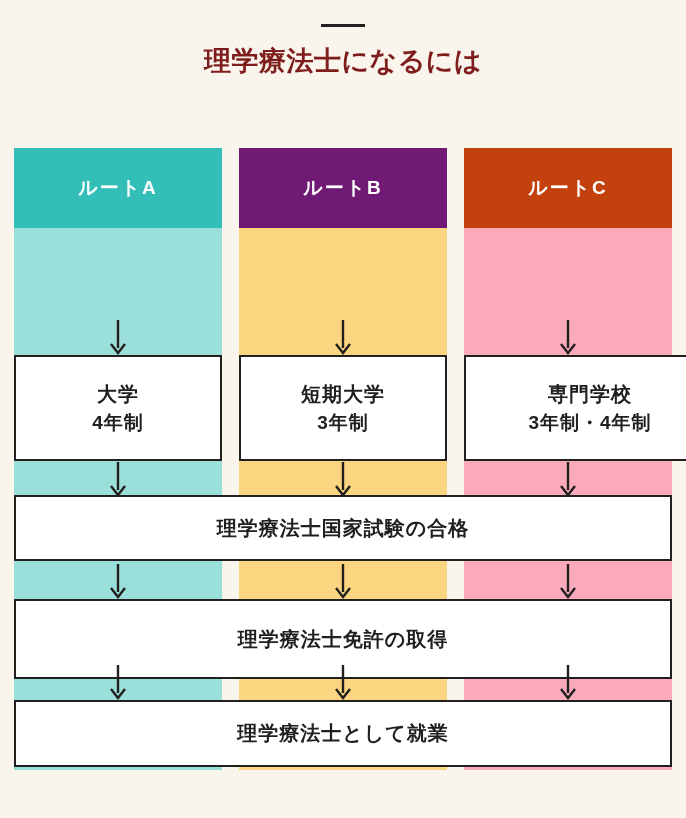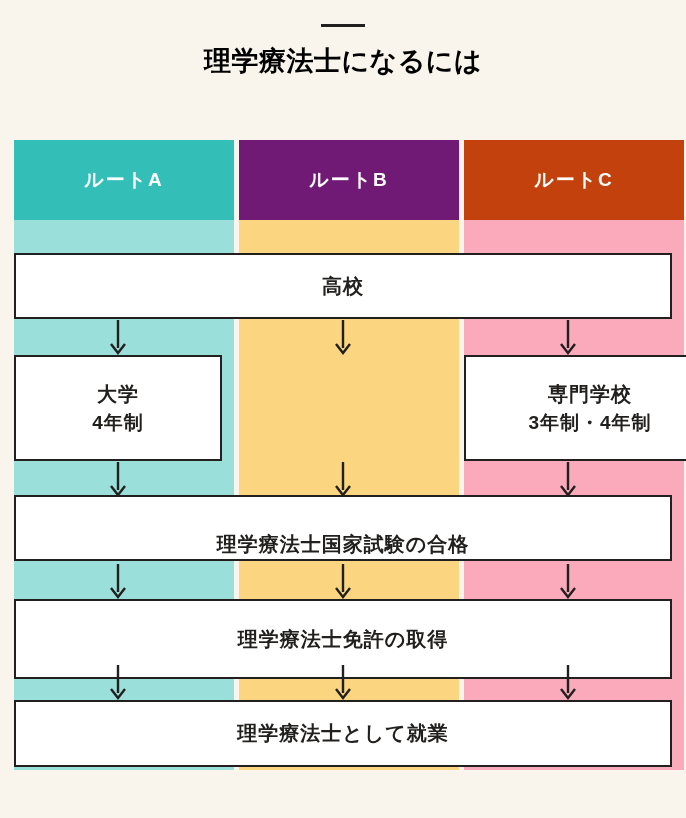--- a/index.html
+++ b/index.html
@@ -32,38 +32,37 @@
     width: 44px;
     height: 3px;
     background: #22201e;
     margin: 0 auto 18px auto;
   }
   .title-text {
     font-size: 27px;
     font-weight: bold;
     letter-spacing: 0.5px;
     line-height: 1.2;
-    color: #000000;
+    color: #7f1d1d;
   }
 
   
   .chart {
     position: absolute;
     left: 0;
     top: 140px;
     width: 686px;
     height: 630px;
   }
 
   
   .lane {
     position: absolute;
-    top: 0;
+    top: 8px;
     bottom: 0;
-    padding-left: 12px;
   }
   .lane-body {
     position: absolute;
     left: 0;
     right: 0;
     top: 80px;
     bottom: 0;
   }
   .lane-head {
     position: absolute;
@@ -113,21 +112,21 @@
   .box.full { left: 14px; width: 658px; }
   .box.col-a { left: 14px;  width: 208px; }
   .box.col-b { left: 239px; width: 208px; }
   .box.col-c { left: 464px; width: 252px; }
 
   .box .line2 { font-size: 19px; }
 
   
   .row-school   { top: 113px; height: 66px; }   
   .row-edu      { top: 215px; height: 106px; }  
-  .row-exam     { top: 355px; height: 66px; justify-content: flex-end; }   
+  .row-exam     { top: 355px; height: 66px; }   
   .row-license  { top: 459px; height: 80px; }   
   .row-work     { top: 560px; height: 67px; }   
 
   
   .arrow {
     position: absolute;
     width: 24px;
     height: 36px;
     pointer-events: none;
   }
@@ -159,23 +158,20 @@
       </div>
     </div>
 
     <div class="lane lane-c">
       <div class="lane-body"></div>
       <div class="lane-head">
         <span class="lane-head-label">ルートC</span>
       </div>
     </div>
 
-    <div class="box full row-school">
-      <span>高校</span>
-    </div>
 
     <div class="arrow" style="left:106px; top:180px;">
       <svg width="24" height="36" viewBox="0 0 24 36">
         <line x1="12" y1="0" x2="12" y2="28" stroke="#22201e" stroke-width="2.4"></line>
         <polyline points="5,24 12,33 19,24" fill="none" stroke="#22201e" stroke-width="2.4"></polyline>
       </svg>
     </div>
     <div class="arrow" style="left:331px; top:180px;">
       <svg width="24" height="36" viewBox="0 0 24 36">
         <line x1="12" y1="0" x2="12" y2="28" stroke="#22201e" stroke-width="2.4"></line>
@@ -186,20 +182,24 @@
       <svg width="24" height="36" viewBox="0 0 24 36">
         <line x1="12" y1="0" x2="12" y2="28" stroke="#22201e" stroke-width="2.4"></line>
         <polyline points="5,24 12,33 19,24" fill="none" stroke="#22201e" stroke-width="2.4"></polyline>
       </svg>
     </div>
 
     <div class="box col-a row-edu">
       <span>大学</span>
       <span class="line2">4年制</span>
     </div>
+    <div class="box col-b row-edu">
+      <span>短期大学</span>
+      <span class="line2">3年制</span>
+    </div>
     <div class="box col-c row-edu">
       <span>専門学校</span>
       <span class="line2">3年制・4年制</span>
     </div>
 
     <div class="arrow" style="left:106px; top:322px;">
       <svg width="24" height="36" viewBox="0 0 24 36">
         <line x1="12" y1="0" x2="12" y2="28" stroke="#22201e" stroke-width="2.4"></line>
         <polyline points="5,24 12,33 19,24" fill="none" stroke="#22201e" stroke-width="2.4"></polyline>
       </svg>

